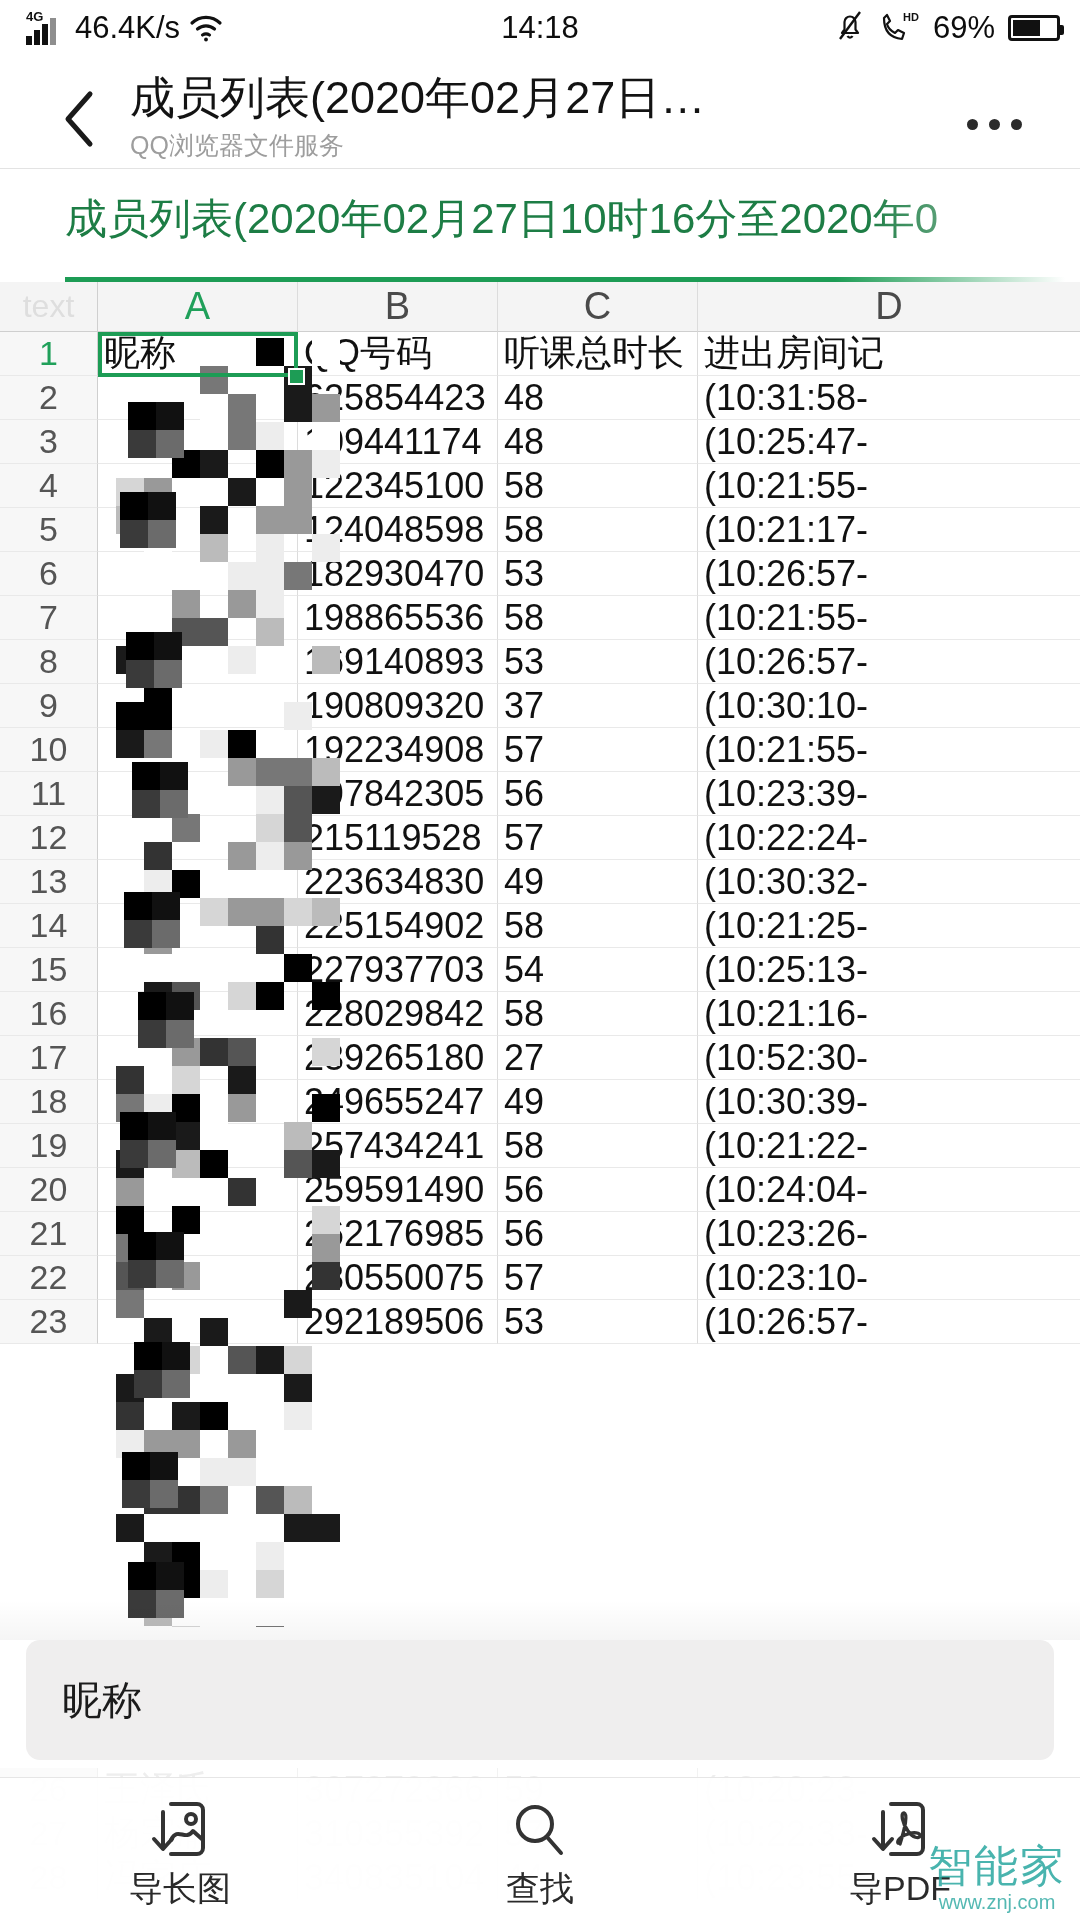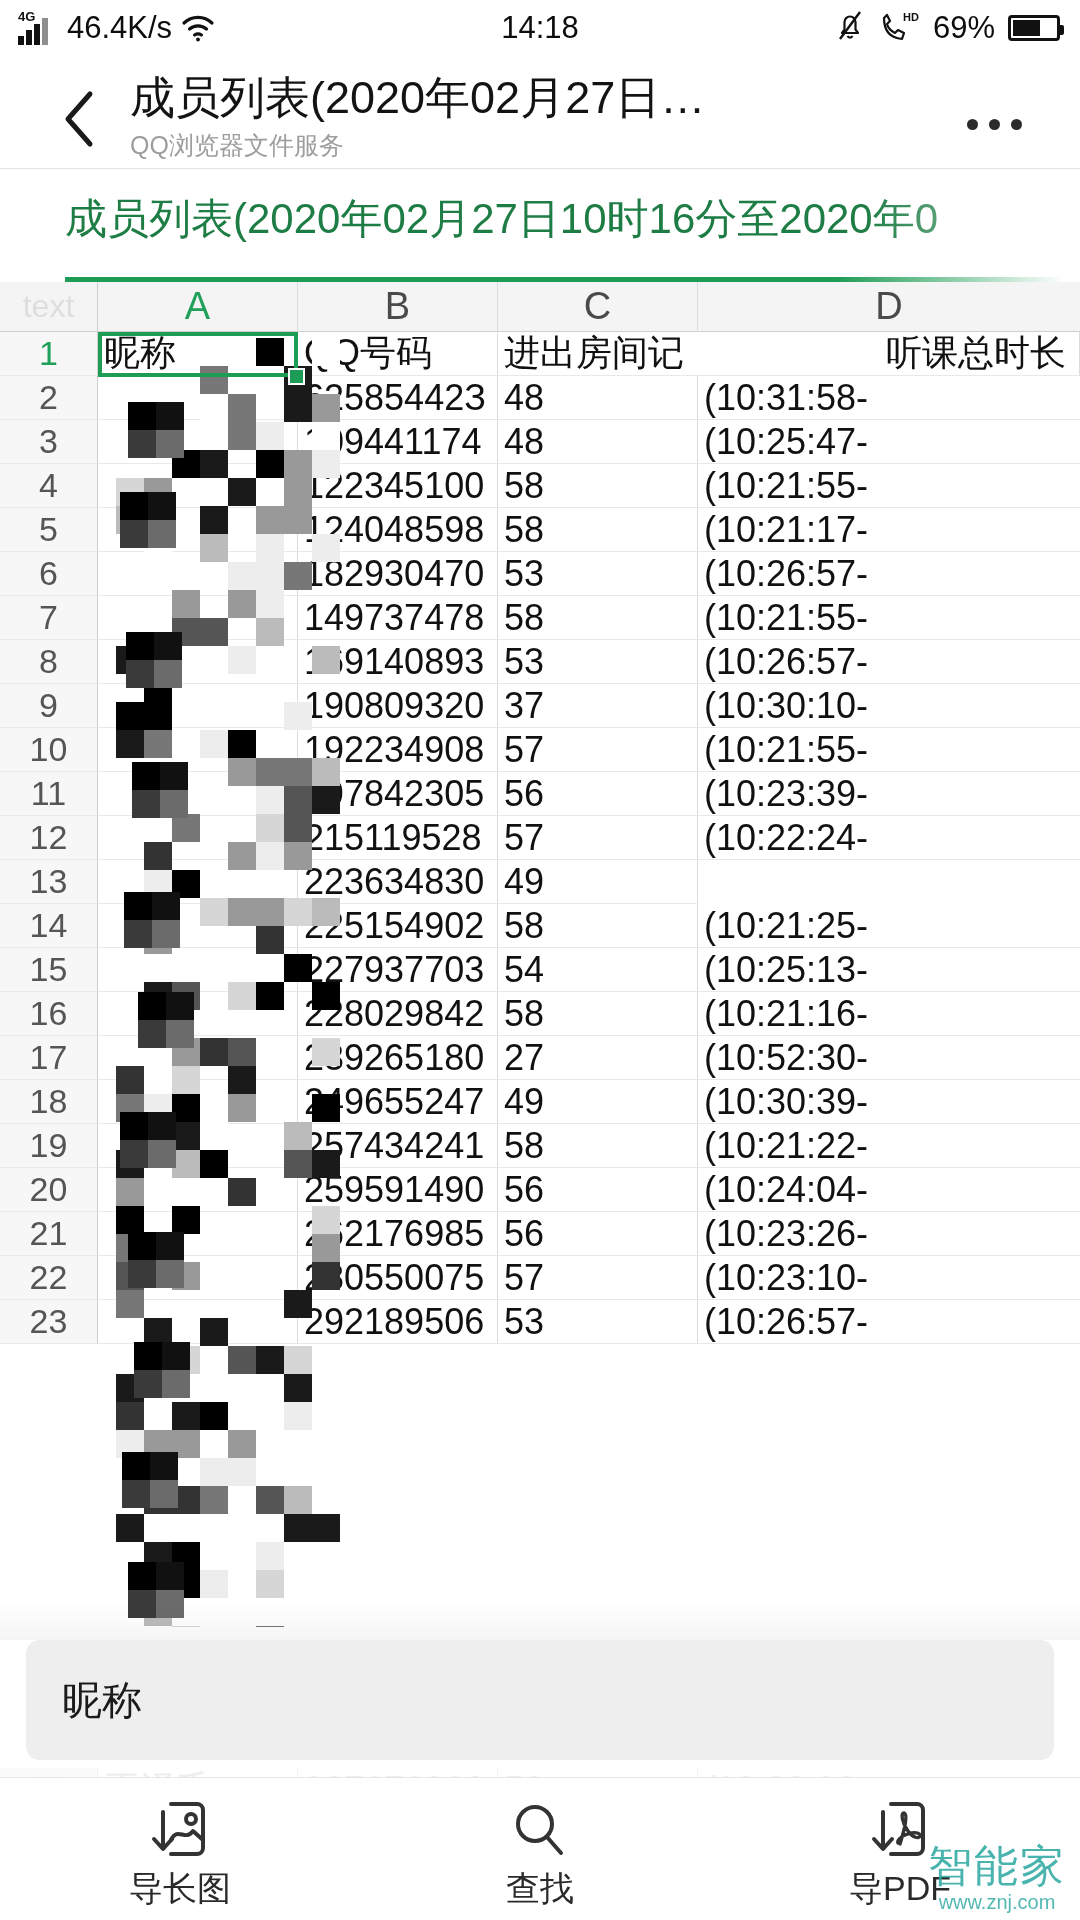--- a/index.html
+++ b/index.html
@@ -17,21 +17,21 @@
     position:absolute;left:0;top:0;width:1080px;height:56px;
     display:flex;align-items:center;
     background:#ffffff;
     color:#0b0b0b;
   }
   .sb-left{position:absolute;left:18px;top:0;height:56px;display:flex;align-items:center;gap:9px;}
   .sb-center{position:absolute;left:0;top:0;width:1080px;height:56px;display:flex;align-items:center;justify-content:center;}
   .sb-right{position:absolute;right:20px;top:0;height:56px;display:flex;align-items:center;gap:13px;}
   .sb-text{font-size:31px;letter-spacing:0px;color:#0d0d0d;font-weight:400;}
   .sb-time{font-size:31px;color:#0d0d0d;}
-  .net-icon{position:relative;width:40px;height:34px;display:inline-block;}
+  .net-icon{position:relative;width:40px;height:34px;display:inline-block;margin-left:8px;}
   .net-icon .bar{position:absolute;bottom:0;width:6px;background:#111;}
   .net-icon .b1{left:0;height:9px;}
   .net-icon .b2{left:8px;height:15px;}
   .net-icon .b3{left:16px;height:21px;}
   .net-icon .b4{left:24px;height:27px;background:#8e8e8e;}
   .net-icon .g4{position:absolute;left:0;top:-1px;font-size:13px;font-weight:700;color:#111;line-height:1;}
   .wifi{width:34px;height:28px;display:inline-block;position:relative;}
   .bell-mute,.hdcall{display:inline-block;}
   .battery{
     width:52px;height:26px;border:3px solid #111;border-radius:4px;position:relative;
@@ -243,22 +243,22 @@
       <div class="gcell c-b">B</div>
       <div class="gcell c-c">C</div>
       <div class="gcell c-d">D</div>
     </div>
 
     <div id="rows-host">
         <div class="grow">
           <div class="gcell c-gut row-active">1</div>
           <div class="gcell c-a">昵称</div>
           <div class="gcell c-b">QQ号码</div>
+          <div class="gcell c-c">听课总时长</div>
           <div class="gcell c-d">进出房间记</div>
-          <div class="gcell c-c">听课总时长</div>
         </div>
         <div class="grow">
           <div class="gcell c-gut">2</div>
           <div class="gcell c-a"></div>
           <div class="gcell c-b">62585442З</div>
           <div class="gcell c-c">48</div>
           <div class="gcell c-d">(10:31:58-</div>
         </div>
         <div class="grow">
           <div class="gcell c-gut">3</div>
@@ -284,21 +284,21 @@
         <div class="grow">
           <div class="gcell c-gut">6</div>
           <div class="gcell c-a"></div>
           <div class="gcell c-b">182930470</div>
           <div class="gcell c-c">53</div>
           <div class="gcell c-d">(10:26:57-</div>
         </div>
         <div class="grow">
           <div class="gcell c-gut">7</div>
           <div class="gcell c-a"></div>
-          <div class="gcell c-b">149737478</div>
+          <div class="gcell c-b">198865536</div>
           <div class="gcell c-c">58</div>
           <div class="gcell c-d">(10:21:55-</div>
         </div>
         <div class="grow">
           <div class="gcell c-gut">8</div>
           <div class="gcell c-a"></div>
           <div class="gcell c-b">169140893</div>
           <div class="gcell c-c">53</div>
           <div class="gcell c-d">(10:26:57-</div>
         </div>
@@ -328,20 +328,21 @@
           <div class="gcell c-a"></div>
           <div class="gcell c-b">215119528</div>
           <div class="gcell c-c">57</div>
           <div class="gcell c-d">(10:22:24-</div>
         </div>
         <div class="grow">
           <div class="gcell c-gut">13</div>
           <div class="gcell c-a"></div>
           <div class="gcell c-b">223634830</div>
           <div class="gcell c-c">49</div>
+          <div class="gcell c-d">(10:30:32-</div>
         </div>
         <div class="grow">
           <div class="gcell c-gut">14</div>
           <div class="gcell c-a"></div>
           <div class="gcell c-b">225154902</div>
           <div class="gcell c-c">58</div>
           <div class="gcell c-d">(10:21:25-</div>
         </div>
         <div class="grow">
           <div class="gcell c-gut">15</div>

